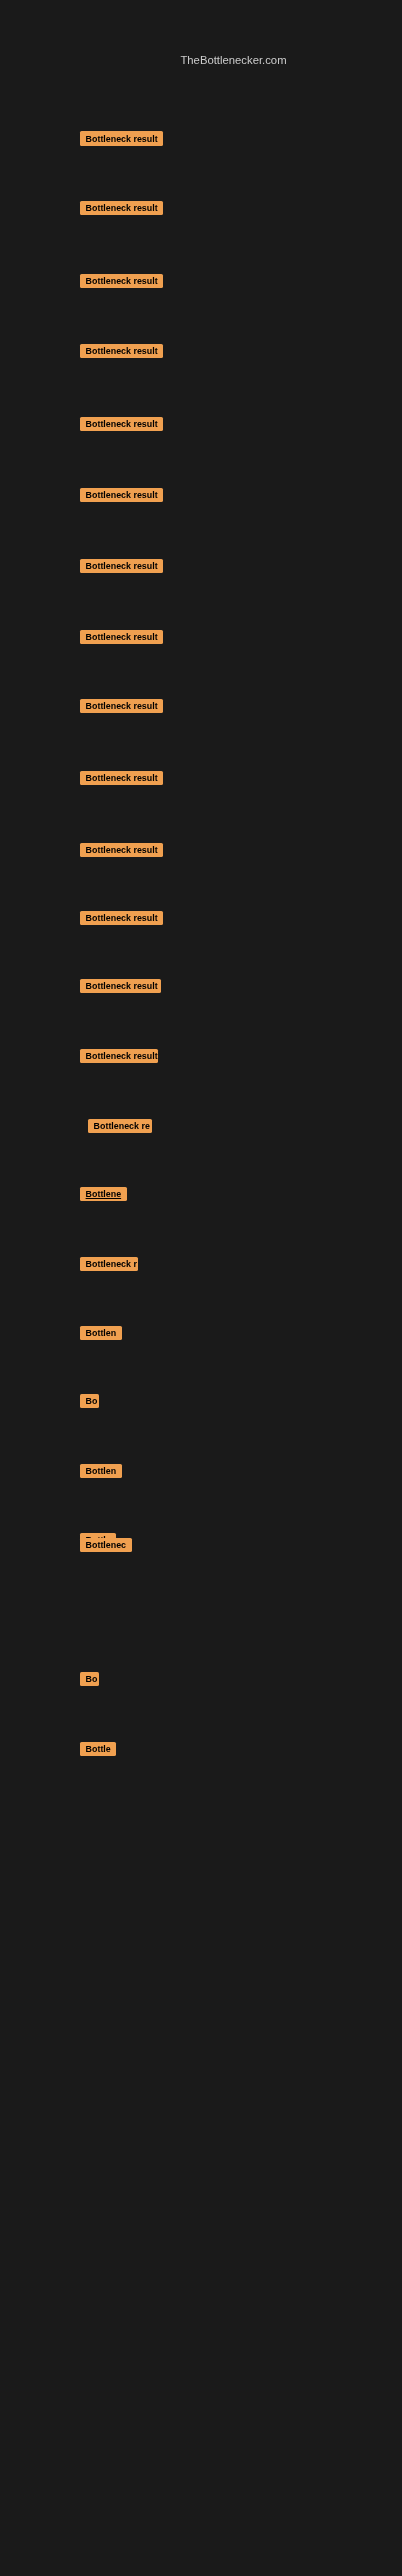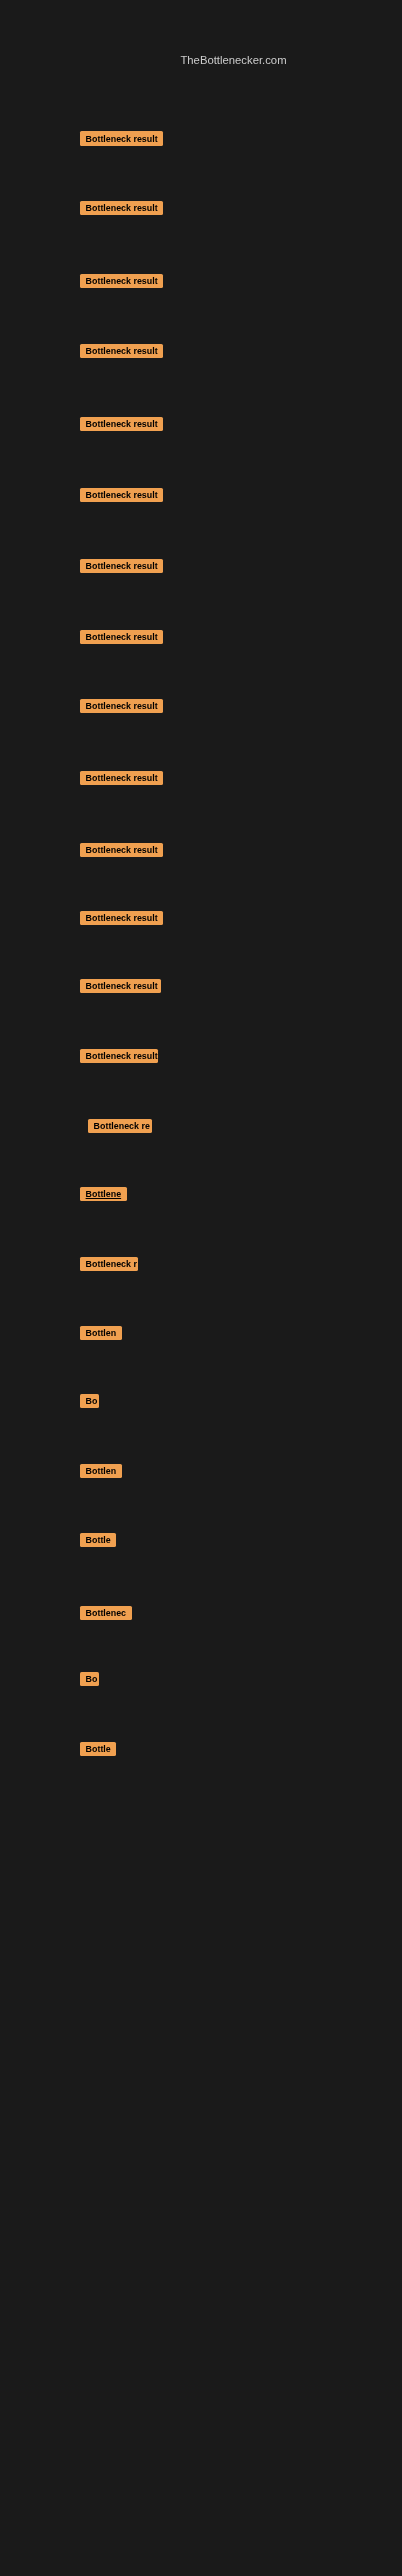--- a/index.html
+++ b/index.html
@@ -53,17 +53,17 @@
     <div style="position: absolute; top: 793px; left: 0px;"><span class="bottleneck-badge" style="max-width: 84px;">Bottleneck result</span></div>
     <div style="position: absolute; top: 861px; left: 0px;"><span class="bottleneck-badge" style="max-width: 81px;">Bottleneck result</span></div>
     <div style="position: absolute; top: 931px; left: 0px;"><span class="bottleneck-badge" style="max-width: 78px;">Bottleneck result</span></div>
     <div style="position: absolute; top: 1001px; left: 0px; padding-left: 8px;"><span class="bottleneck-badge" style="max-width: 64px;">Bottleneck re</span></div>
     <div style="position: absolute; top: 1069px; left: 0px;"><span class="bottleneck-badge" style="max-width: 48px; text-decoration: underline;">Bottlene</span></div>
     <div style="position: absolute; top: 1139px; left: 0px;"><span class="bottleneck-badge" style="max-width: 58px;">Bottleneck r</span></div>
     <div style="position: absolute; top: 1208px; left: 0px;"><span class="bottleneck-badge" style="max-width: 42px;">Bottlen</span></div>
     <div style="position: absolute; top: 1276px; left: 0px;"><span class="bottleneck-badge" style="max-width: 19.3px;">Bo</span></div>
     <div style="position: absolute; top: 1346px; left: 0px;"><span class="bottleneck-badge" style="max-width: 42px;">Bottlen</span></div>
     <div style="position: absolute; top: 1415px; left: 0px;"><span class="bottleneck-badge" style="max-width: 36px;">Bottle</span></div>
-    <div style="position: absolute; top: 1488px; left: 0px;"><span class="bottleneck-badge" style="max-width: 52px;">Bottlenec</span></div>
+    <div style="position: absolute; top: 1420px; left: 0px;"><span class="bottleneck-badge" style="max-width: 52px;">Bottlenec</span></div>
     <div style="position: absolute; top: 1554px; left: 0px;"><span class="bottleneck-badge" style="max-width: 19.3px;">Bo</span></div>
     <div style="position: absolute; top: 1624px; left: 0px;"><span class="bottleneck-badge" style="max-width: 36px;">Bottle</span></div>
   </div>
 
 
 </body></html>

